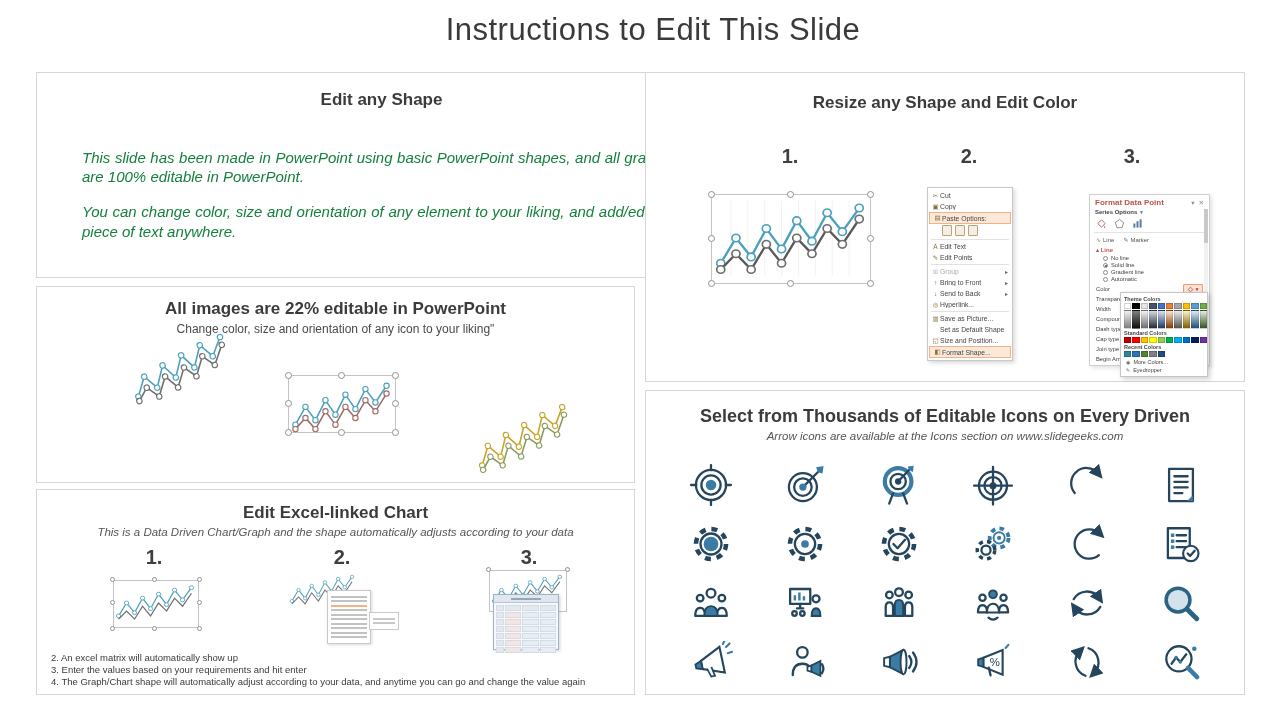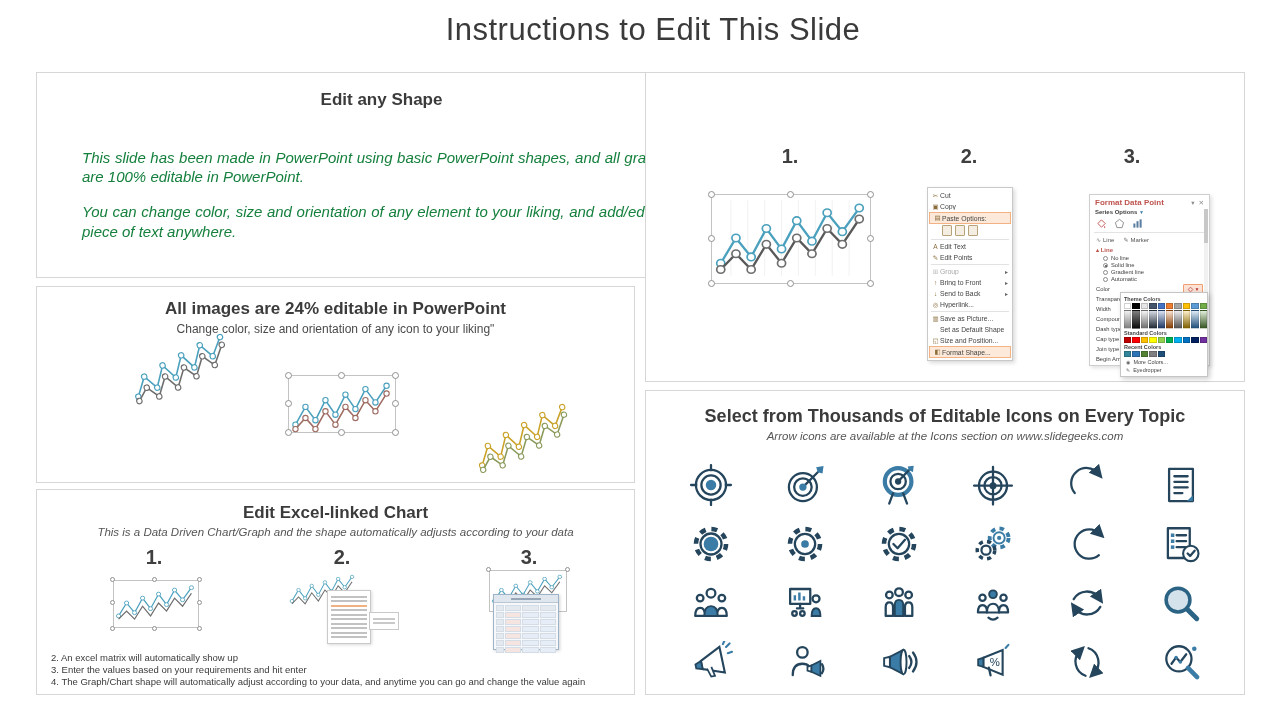--- a/index.html
+++ b/index.html
@@ -130,21 +130,21 @@
 
 <div class="panel" style="left:36px;top:72px;width:691px;height:206px">
   <h2 class="pt" style="margin-top:17px">Edit any Shape</h2>
   <div class="paras" style="margin-top:38px">
     <p>This slide has been made in PowerPoint using basic PowerPoint shapes, and all graphics are 100% editable in PowerPoint.</p>
     <p>You can change color, size and orientation of any element to your liking, and add/edit any piece of text anywhere.</p>
   </div>
 </div>
 
 <div class="panel" style="left:36px;top:286px;width:599px;height:197px">
-  <h2 class="pt" style="margin-top:12px">All images are 24% editable in PowerPoint</h2>
+  <h2 class="pt" style="margin-top:12px">All images are 22% editable in PowerPoint</h2>
   <div class="sub">Change color, size and orientation of any icon to your liking"</div>
 
   <div class="chartbox" style="left:92px;top:52px;transform:rotate(-13deg)">
     <svg class="zz" viewBox="0 0 90 52" width="102">
       <polyline points="4,42 13,26 22,38 31,20 40,33 49,15 58,28 67,10 76,22 86,7" stroke="#4aa0bd" marker-start="url(#m-teal)" marker-mid="url(#m-teal)" marker-end="url(#m-teal)"></polyline>
       <polyline points="4,46 13,36 22,46 31,30 40,42 49,26 58,36 67,20 76,30 86,14" stroke="#6e6e6e" marker-start="url(#m-gray)" marker-mid="url(#m-gray)" marker-end="url(#m-gray)"></polyline>
     </svg>
   </div>
 
   <div class="sel-frame" style="left:251px;top:88px;width:106px;height:56px">
@@ -252,20 +252,21 @@
   </div>
 
   <div class="ins">
     <div>2. An excel matrix will automatically show up</div>
     <div>3. Enter the values based on your requirements and hit enter</div>
     <div>4. The Graph/Chart shape will  automatically adjust according to your data, and anytime you can go and change the value again</div>
   </div>
 </div>
 
 <div class="panel" style="left:645px;top:72px;width:600px;height:310px">
+  <h2 class="pt" style="margin-top:20px">Resize any Shape and Edit Color</h2>
 
   <span class="step" style="left:144px;top:72px">1.</span>
   <span class="step" style="left:323px;top:72px">2.</span>
   <span class="step" style="left:486px;top:72px">3.</span>
 
   <div class="sel-frame" style="left:65px;top:121px;width:158px;height:88px">
     <span class="hd tl"></span><span class="hd tm"></span><span class="hd tr"></span>
     <span class="hd ml"></span><span class="hd mr"></span>
     <span class="hd bl"></span><span class="hd bm"></span><span class="hd br"></span>
     <svg class="zz" viewBox="0 0 90 52" width="152" height="82" preserveAspectRatio="none" style="margin:2px">
@@ -485,21 +486,21 @@
       </div>
       <div class="cpop-item">
         <span class="ci">✎</span>
         <span>Eyedropper</span>
       </div>
     </div>
   </div>
 </div>
 
 <div class="panel" style="left:645px;top:390px;width:600px;height:305px">
-  <h2 class="pt" style="margin-top:15px;font-size:18px">Select from Thousands of Editable Icons on Every Topic</h2>
+  <h2 class="pt" style="margin-top:15px;font-size:18px">Select from Thousands of Editable Icons on Every Driven</h2>
   <div class="sub it">Arrow icons are available at the Icons section on www.slidegeeks.com</div>
 
   <div class="icongrid">
 
     <div class="icell">
         <svg width="44" height="42" viewBox="0 0 24 24">
       <g class="ic">
             <circle cx="12" cy="12" r="8.6"></circle>
             <circle cx="12" cy="12" r="5.5"></circle>
             <path d="M12,.6 v3 M12,20.4 v3 M.6,12 h3 M20.4,12 h3"></path>

